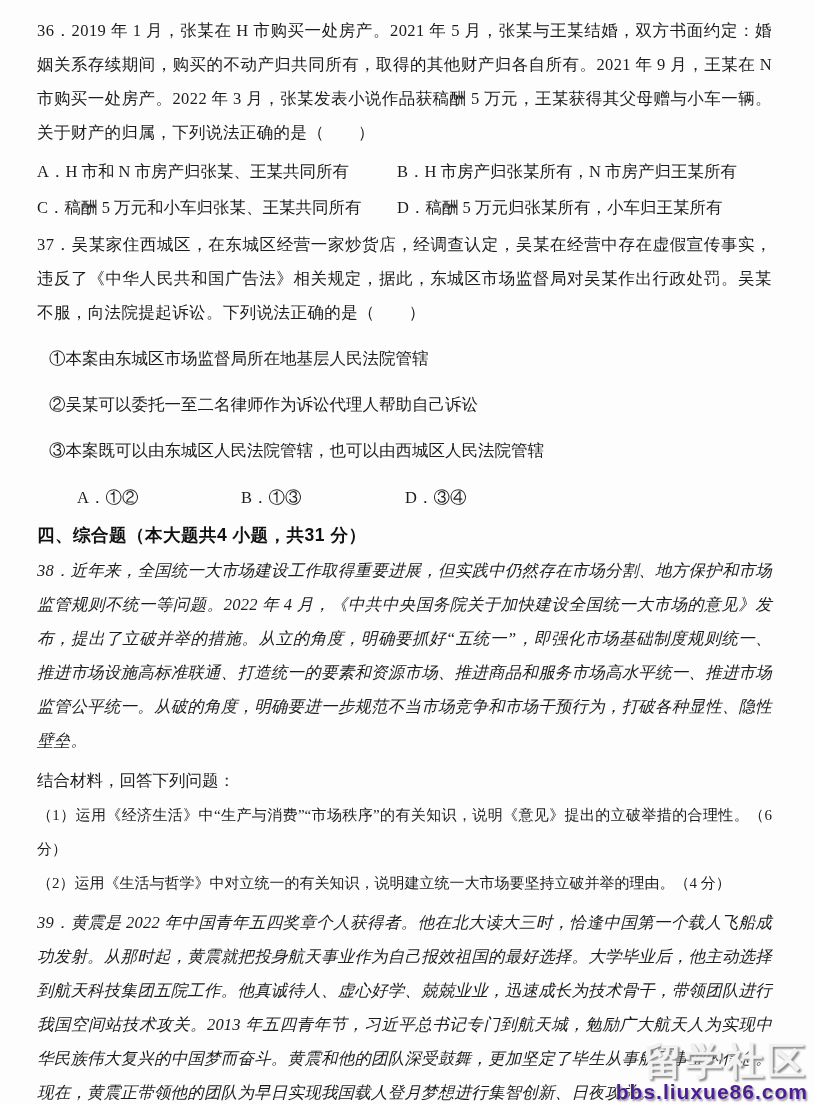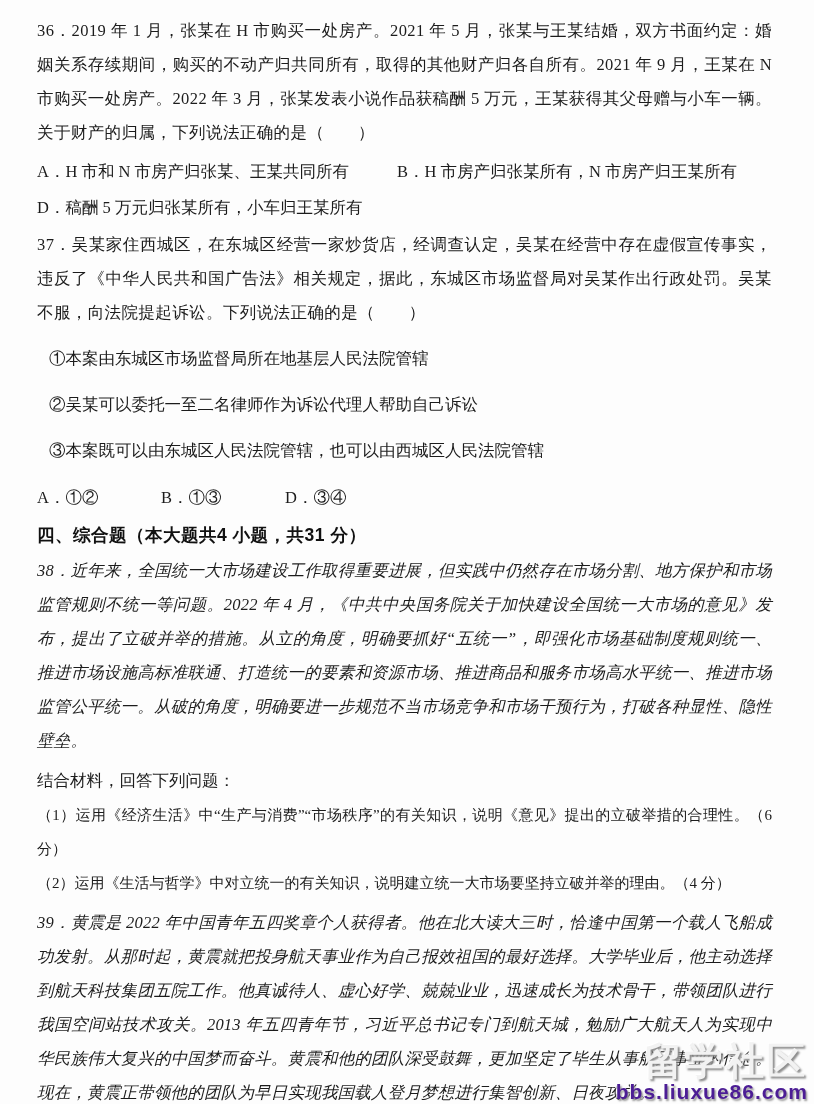--- a/index.html
+++ b/index.html
@@ -54,20 +54,21 @@
     margin: 12px;
   }
   .abcd-row {
     display: flex;
     font-size: 16.5px;
     line-height: 36px;
     margin: 1px 0 0 0;
   }
   .abcd-row .abcd {
     width: 124px;
+    margin-left: 40px;
   }
   .section-heading {
     margin: 4px 0 4px 0;
     font-size: 17.5px;
     font-weight: bold;
     font-family: "Liberation Sans", "DejaVu Sans", sans-serif;
     color: #111;
     letter-spacing: 0.5px;
     line-height: 30px;
   }
@@ -117,20 +118,21 @@
 <div class="page">
 
   <div>
     <p class="stem">36．2019 年 1 月，张某在 H 市购买一处房产。2021 年 5 月，张某与王某结婚，双方书面约定：婚姻关系存续期间，购买的不动产归共同所有，取得的其他财产归各自所有。2021 年 9 月，王某在 N 市购买一处房产。2022 年 3 月，张某发表小说作品获稿酬 5 万元，王某获得其父母赠与小车一辆。关于财产的归属，下列说法正确的是（　　）</p>
     <div class="opt-grid">
       <div class="opt-row">
         <span class="opt-left">A．H 市和 N 市房产归张某、王某共同所有</span>
         <span class="opt-right">B．H 市房产归张某所有，N 市房产归王某所有</span>
       </div>
       <div class="opt-row">
+        <span class="opt-left">C．稿酬 5 万元和小车归张某、王某共同所有</span>
         <span class="opt-right">D．稿酬 5 万元归张某所有，小车归王某所有</span>
       </div>
     </div>
   </div>
 
   <div>
     <p class="stem">37．吴某家住西城区，在东城区经营一家炒货店，经调查认定，吴某在经营中存在虚假宣传事实，违反了《中华人民共和国广告法》相关规定，据此，东城区市场监督局对吴某作出行政处罚。吴某不服，向法院提起诉讼。下列说法正确的是（　　）</p>
     <div class="statements">
       <div class="statement">①本案由东城区市场监督局所在地基层人民法院管辖</div>
       <div class="statement">②吴某可以委托一至二名律师作为诉讼代理人帮助自己诉讼</div>

